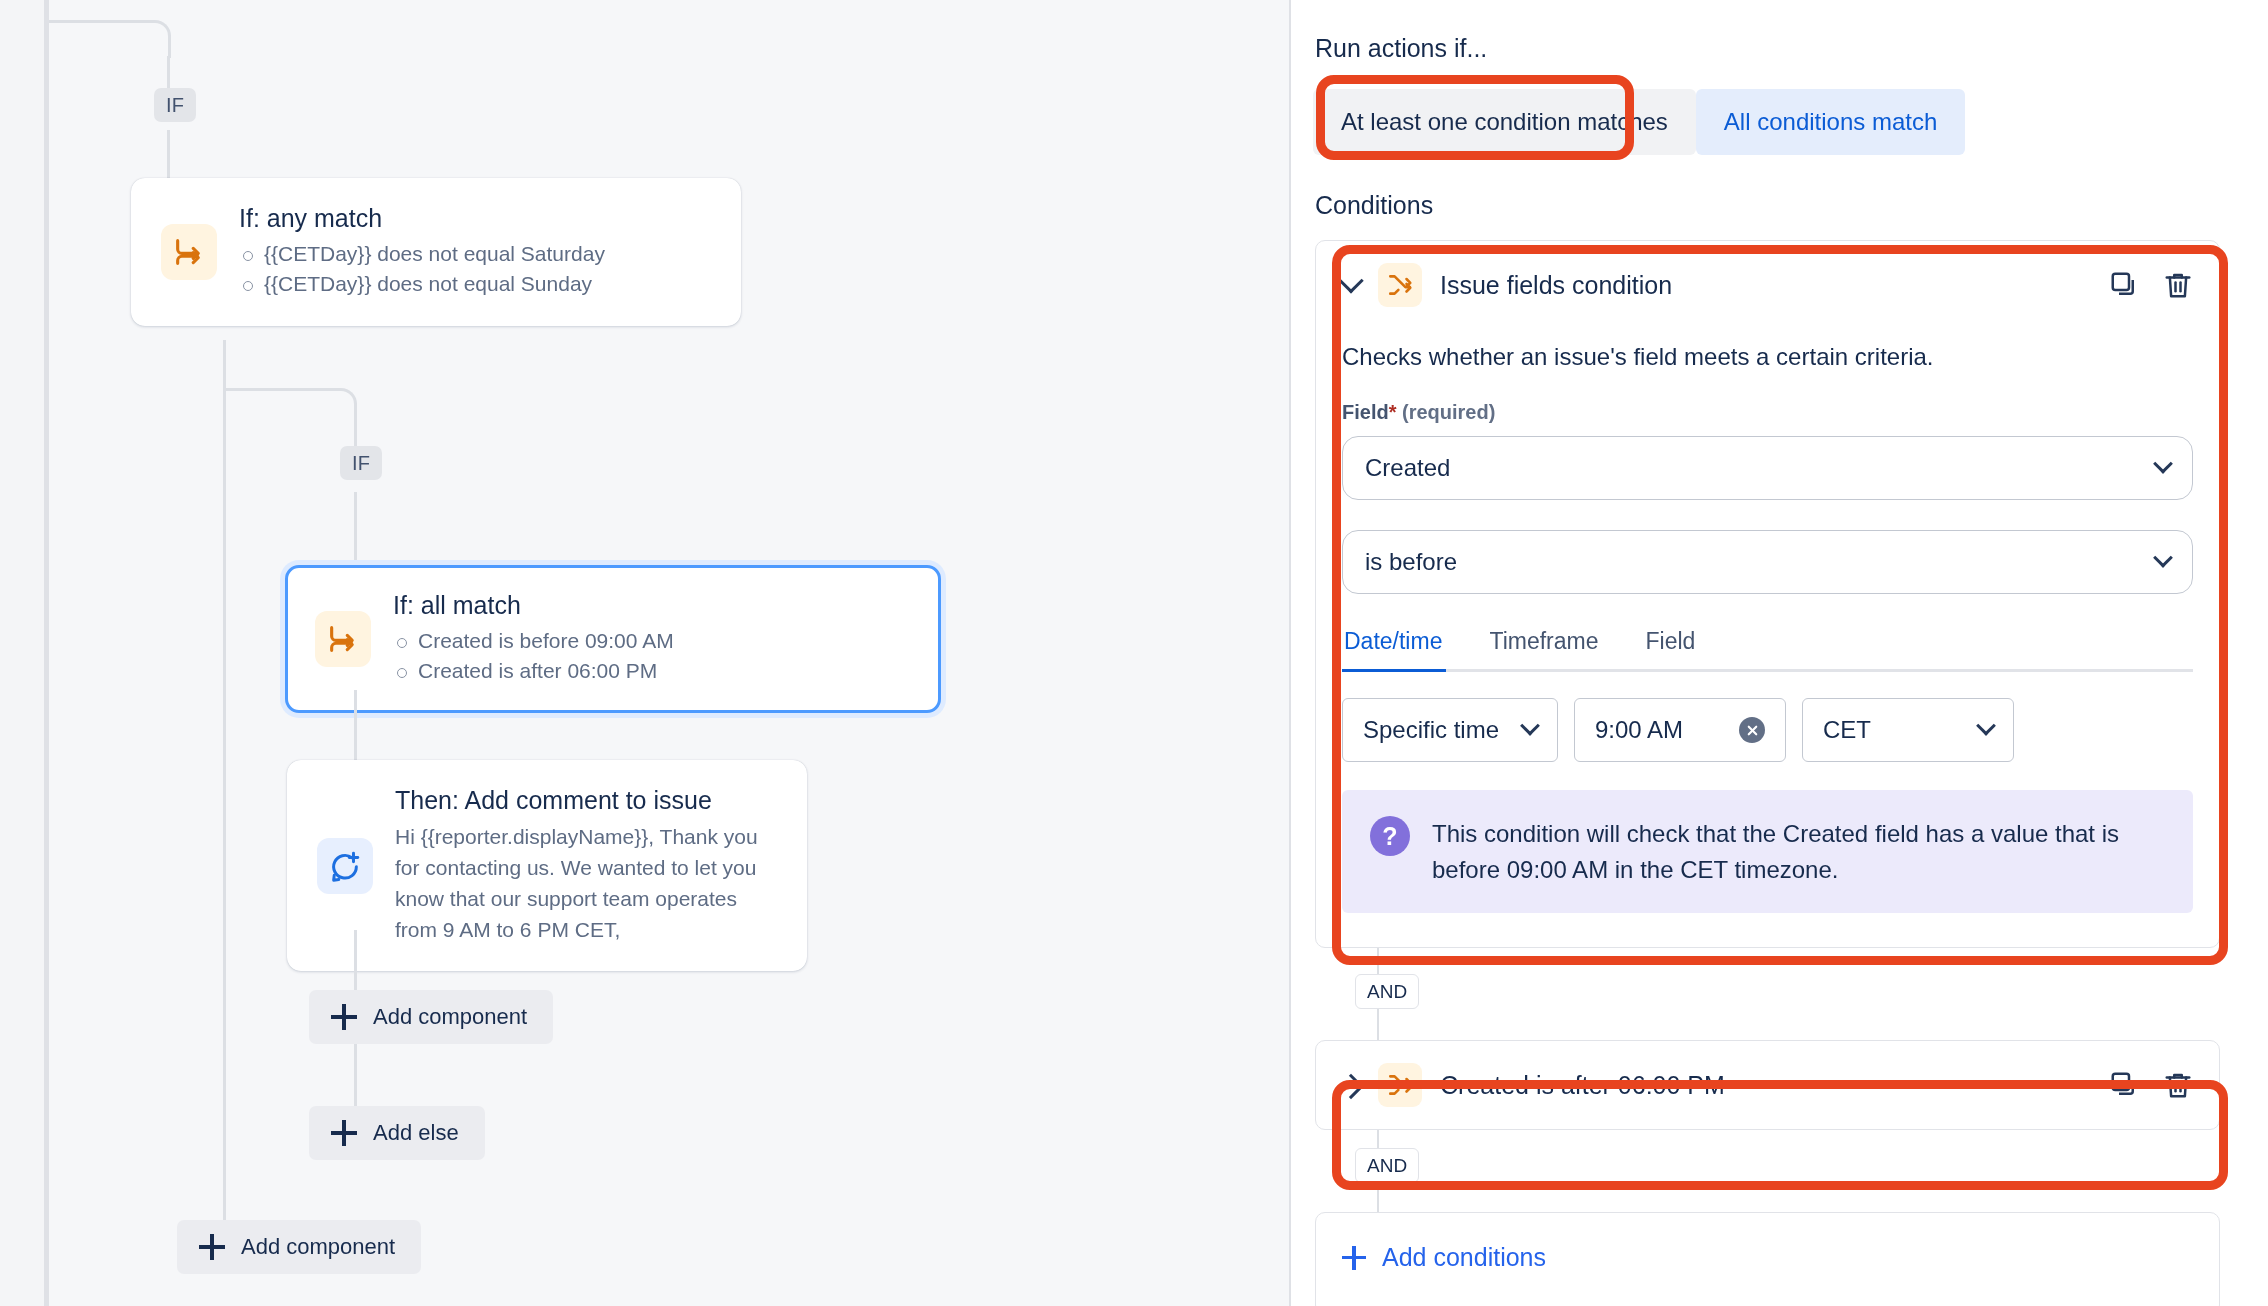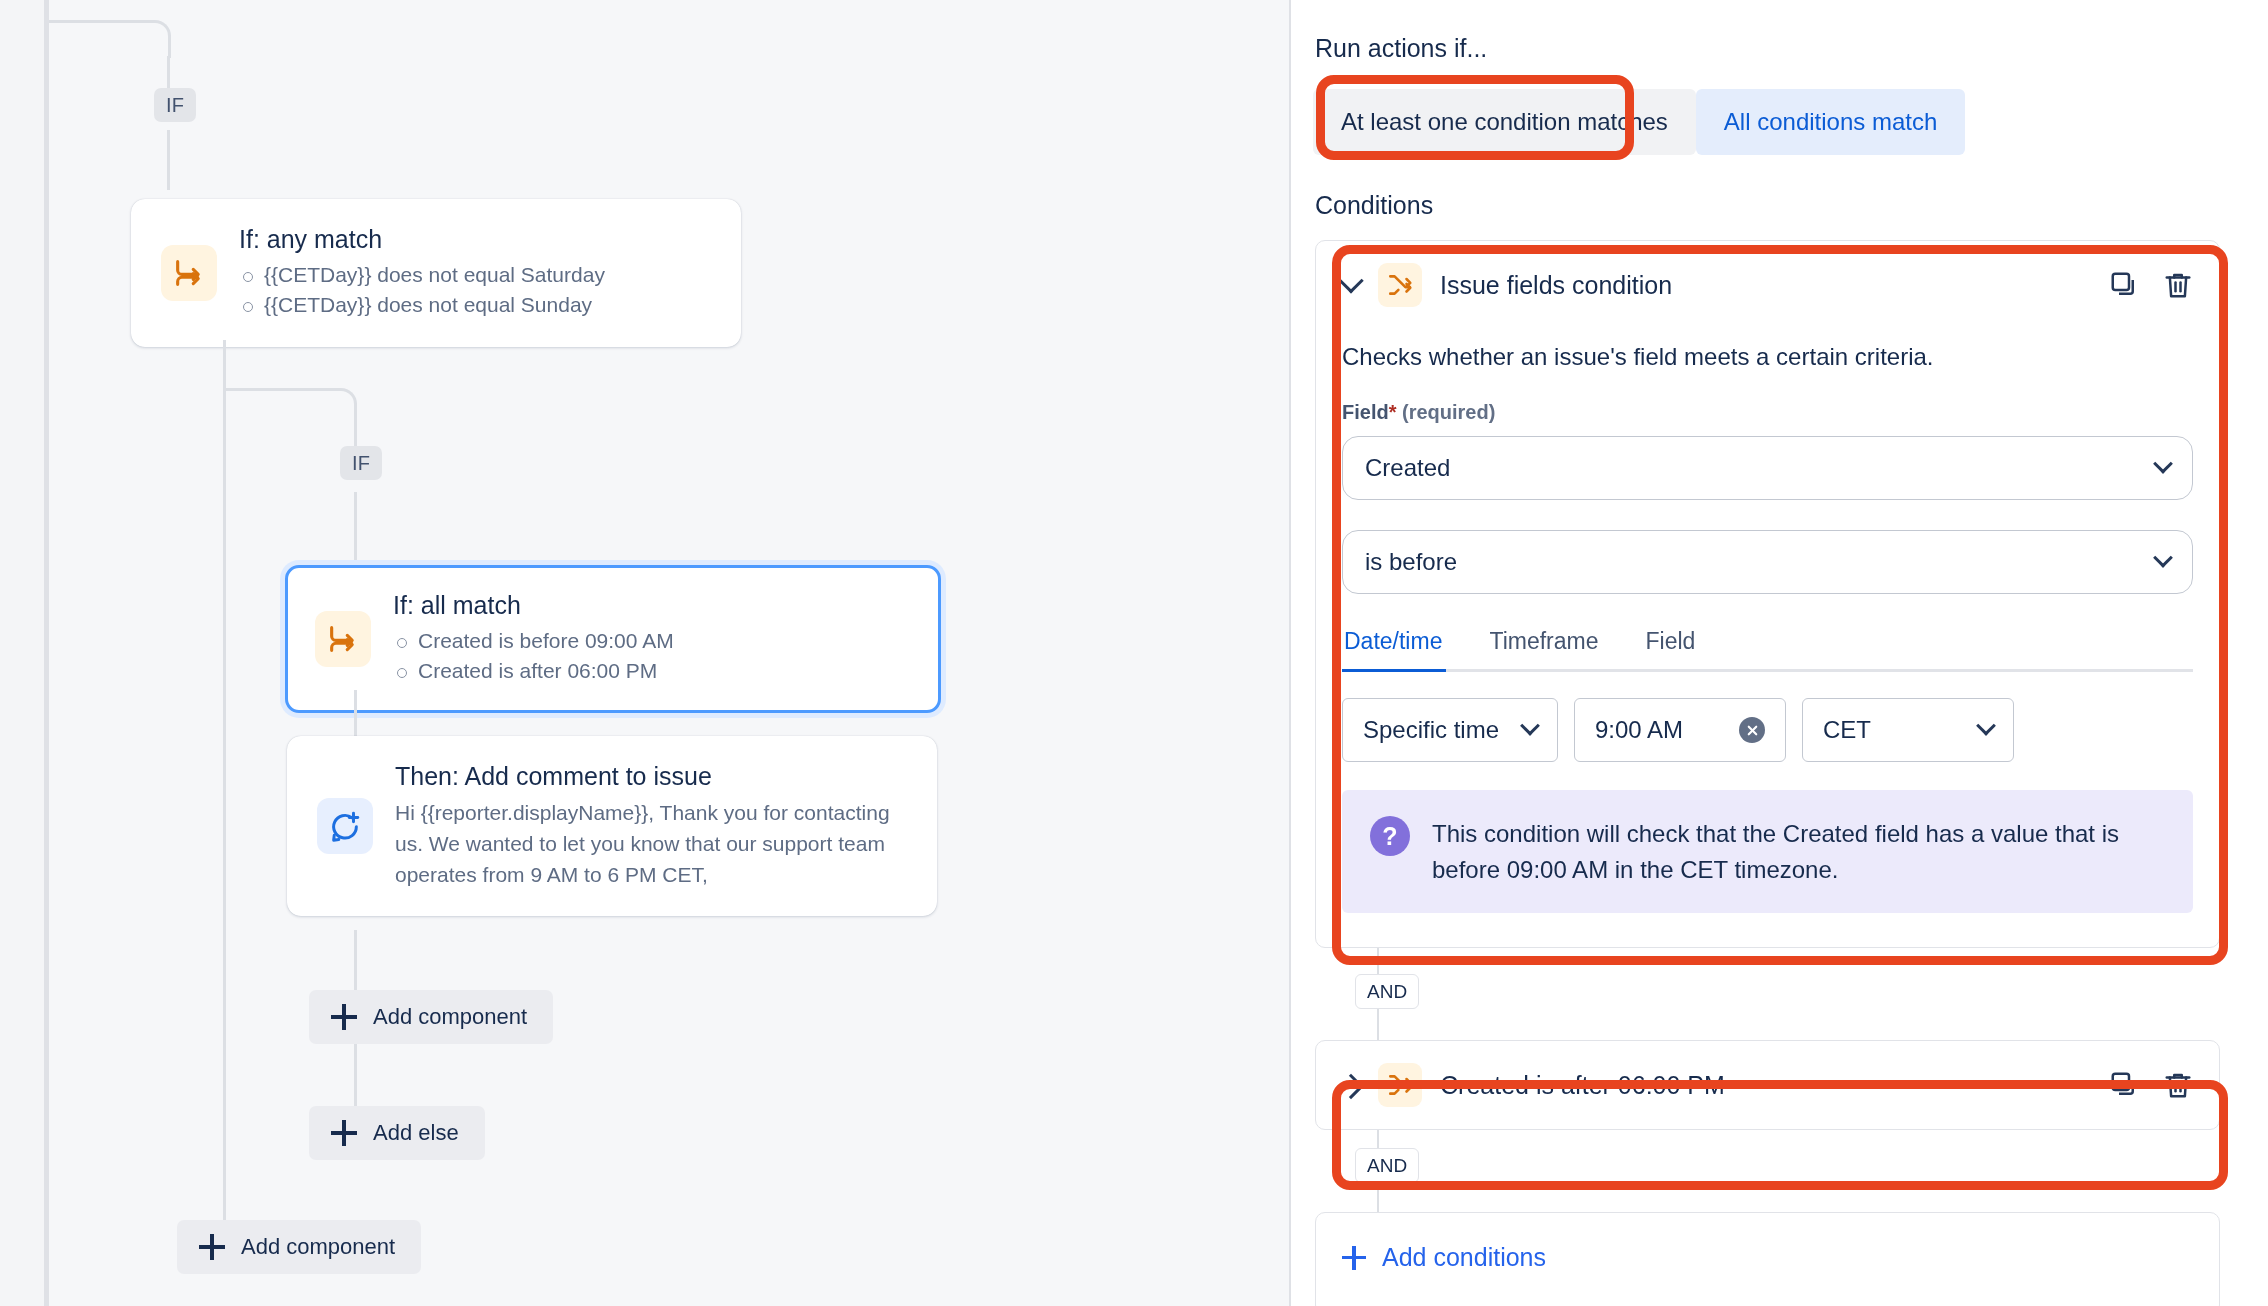--- a/index.html
+++ b/index.html
@@ -252,21 +252,21 @@
   <div class="canvas-divider"></div>
 
   <div class="canvas">
 
     <div class="elbow-tr" style="left:-10px; top:20px; width:132px; height:38px;"></div>
     <div class="line line-v" style="left:118px; top:56px; height:60px;"></div>
     <div class="line line-v" style="left:118px; top:130px; height:60px;"></div>
 
     <div class="if-badge" style="left:105px; top:88px;">IF</div>
 
-    <div class="flow-card" style="left:82px; top:199px; width:610px;">
+    <div class="flow-card" style="left:82px; top:178px; width:610px;">
       <span class="card-icon icon-branch">
         <svg width="34" height="34" viewBox="0 0 24 24" fill="none" stroke="#D9730D" stroke-width="2.2" stroke-linecap="round" stroke-linejoin="round">
           <path d="M4 4v6a3 3 0 0 0 3 3h11"></path>
           <polyline points="15 9.5 18.5 13 15 16.5"></polyline>
           <path d="M4 20v-2a3 3 0 0 1 3-3h11"></path>
           <polyline points="15 16 18.5 19.5 15 23" transform="translate(0,-3.5)"></polyline>
         </svg>
       </span>
       <div class="card-body">
         <div class="card-title">If: any match</div>
@@ -299,21 +299,21 @@
         <div class="card-title">If: all match</div>
         <ul class="card-list">
           <li>Created is before 09:00 AM</li>
           <li>Created is after 06:00 PM</li>
         </ul>
       </div>
     </div>
 
     <div class="line line-v" style="left:305px; top:690px; height:114px;"></div>
 
-    <div class="flow-card" style="left:238px; top:736px; width:650px;">
+    <div class="flow-card" style="left:238px; top:760px; width:520px;">
       <span class="card-icon icon-comment">
         <svg width="34" height="34" viewBox="0 0 24 24" fill="none" stroke="#1D6FE0" stroke-width="2.1" stroke-linecap="round" stroke-linejoin="round">
           <path d="M20 12.5a8 8 0 1 1-3.1-6.3"></path>
           <path d="M4.4 18.6 4 22l3.6-.5"></path>
           <line x1="18" y1="3" x2="18" y2="9"></line>
           <line x1="15" y1="6" x2="21" y2="6"></line>
         </svg>
       </span>
       <div class="card-body">
         <div class="card-title">Then: Add comment to issue</div>

